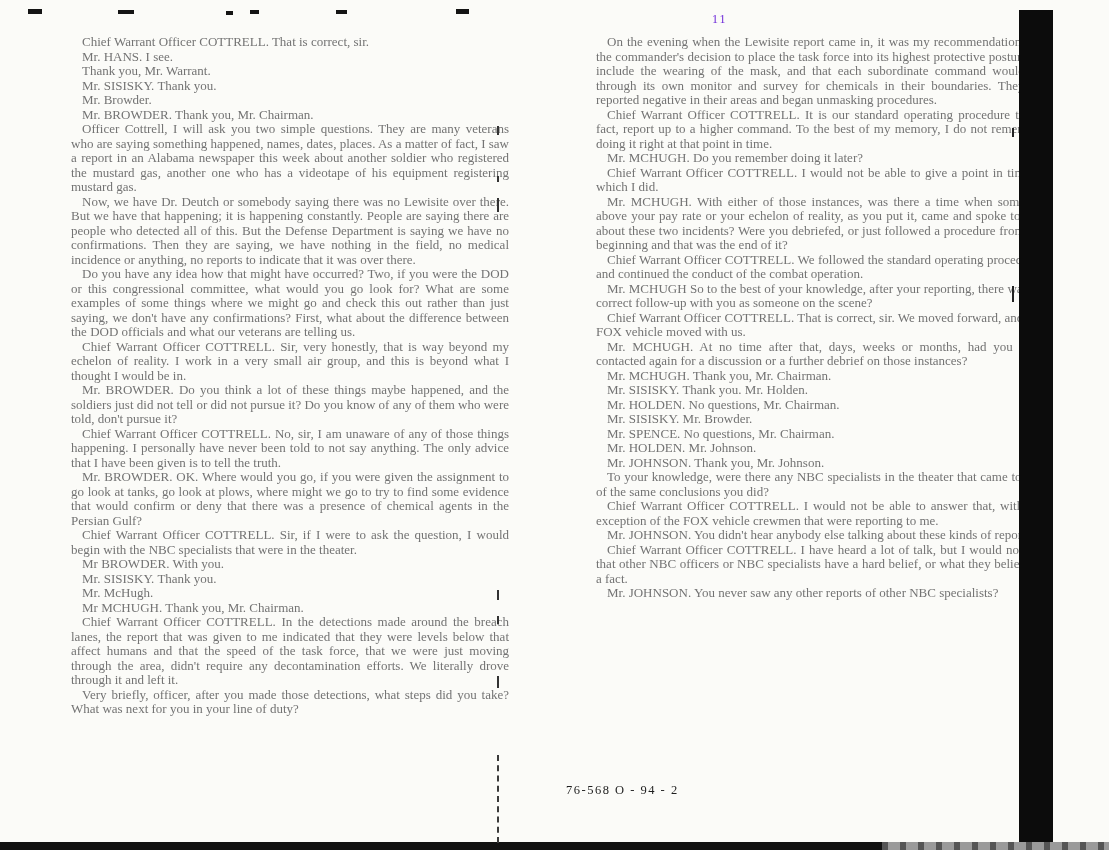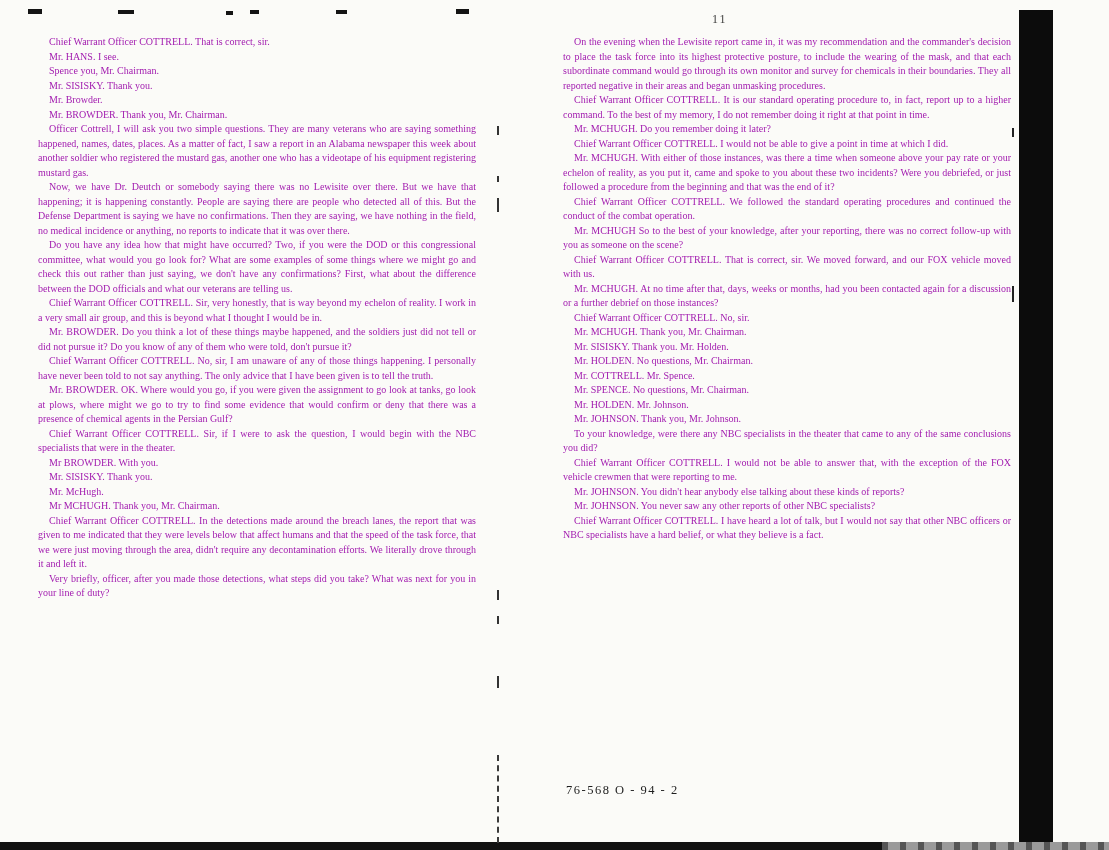--- a/index.html
+++ b/index.html
@@ -10,29 +10,30 @@
     font-family: "Liberation Serif", serif;
     color: #161616;
     overflow: hidden;
   }
   .page-number {
     position: absolute;
     top: 12px;
     left: 712px;
     font-size: 12px;
     letter-spacing: 2px;
-    color: #404040;
+    color: #6d28d9;
   }
   .column {
     position: absolute;
     top: 35px;
     text-align: justify;
-    font-size: 10px;
+    font-size: 13px;
     line-height: 14.5px;
-    color: #a21caf;
+    color: #737373;
+    margin-left: 33px;
   }
   .column-left  { left: 38px;  width: 438px; }
   .column-right { left: 563px; width: 448px; }
   .para { text-indent: 11px; }
   .footer {
     position: absolute;
     top: 783px;
     left: 566px;
     font-size: 12.5px;
     letter-spacing: 1.5px;
@@ -105,21 +106,21 @@
   .etick-2 { top: 286px; height: 16px; }
 </style>
 </head>
 <body>
 
 <div class="page-number">11</div>
 
 <div class="column column-left" id="col-left">
     <p class="para">Chief Warrant Officer COTTRELL. That is correct, sir.</p>
     <p class="para">Mr. HANS. I see.</p>
-    <p class="para">Spence you, Mr. Chairman.</p>
+    <p class="para">Thank you, Mr. Warrant.</p>
     <p class="para">Mr. SISISKY. Thank you.</p>
     <p class="para">Mr. Browder.</p>
     <p class="para">Mr. BROWDER. Thank you, Mr. Chairman.</p>
     <p class="para">Officer Cottrell, I will ask you two simple questions. They are many veterans who are saying something happened, names, dates, places. As a matter of fact, I saw a report in an Alabama newspaper this week about another soldier who registered the mustard gas, another one who has a videotape of his equipment registering mustard gas.</p>
     <p class="para">Now, we have Dr. Deutch or somebody saying there was no Lewisite over there. But we have that happening; it is happening constantly. People are saying there are people who detected all of this. But the Defense Department is saying we have no confirmations. Then they are saying, we have nothing in the field, no medical incidence or anything, no reports to indicate that it was over there.</p>
     <p class="para">Do you have any idea how that might have occurred? Two, if you were the DOD or this congressional committee, what would you go look for? What are some examples of some things where we might go and check this out rather than just saying, we don't have any confirmations? First, what about the difference between the DOD officials and what our veterans are telling us.</p>
     <p class="para">Chief Warrant Officer COTTRELL. Sir, very honestly, that is way beyond my echelon of reality. I work in a very small air group, and this is beyond what I thought I would be in.</p>
     <p class="para">Mr. BROWDER. Do you think a lot of these things maybe happened, and the soldiers just did not tell or did not pursue it? Do you know of any of them who were told, don't pursue it?</p>
     <p class="para">Chief Warrant Officer COTTRELL. No, sir, I am unaware of any of those things happening. I personally have never been told to not say anything. The only advice that I have been given is to tell the truth.</p>
     <p class="para">Mr. BROWDER. OK. Where would you go, if you were given the assignment to go look at tanks, go look at plows, where might we go to try to find some evidence that would confirm or deny that there was a presence of chemical agents in the Persian Gulf?</p>
@@ -134,33 +135,32 @@
 <div class="column column-right" id="col-right">
     <p class="para">On the evening when the Lewisite report came in, it was my recommendation and the commander's decision to place the task force into its highest protective posture, to include the wearing of the mask, and that each subordinate command would go through its own monitor and survey for chemicals in their boundaries. They all reported negative in their areas and began unmasking procedures.</p>
     <p class="para">Chief Warrant Officer COTTRELL. It is our standard operating procedure to, in fact, report up to a higher command. To the best of my memory, I do not remember doing it right at that point in time.</p>
     <p class="para">Mr. MCHUGH. Do you remember doing it later?</p>
     <p class="para">Chief Warrant Officer COTTRELL. I would not be able to give a point in time at which I did.</p>
     <p class="para">Mr. MCHUGH. With either of those instances, was there a time when someone above your pay rate or your echelon of reality, as you put it, came and spoke to you about these two incidents? Were you debriefed, or just followed a procedure from the beginning and that was the end of it?</p>
     <p class="para">Chief Warrant Officer COTTRELL. We followed the standard operating procedures and continued the conduct of the combat operation.</p>
     <p class="para">Mr. MCHUGH So to the best of your knowledge, after your reporting, there was no correct follow-up with you as someone on the scene?</p>
     <p class="para">Chief Warrant Officer COTTRELL. That is correct, sir. We moved forward, and our FOX vehicle moved with us.</p>
     <p class="para">Mr. MCHUGH. At no time after that, days, weeks or months, had you been contacted again for a discussion or a further debrief on those instances?</p>
-    <p class="para">Chief Warrant Officer COTTRELL. No, sir.</p>
     <p class="para">Mr. MCHUGH. Thank you, Mr. Chairman.</p>
     <p class="para">Mr. SISISKY. Thank you. Mr. Holden.</p>
     <p class="para">Mr. HOLDEN. No questions, Mr. Chairman.</p>
-    <p class="para">Mr. COTTRELL. Mr. Spence.</p>
+    <p class="para">Mr. SISISKY. Mr. Browder.</p>
     <p class="para">Mr. SPENCE. No questions, Mr. Chairman.</p>
     <p class="para">Mr. HOLDEN. Mr. Johnson.</p>
     <p class="para">Mr. JOHNSON. Thank you, Mr. Johnson.</p>
     <p class="para">To your knowledge, were there any NBC specialists in the theater that came to any of the same conclusions you did?</p>
     <p class="para">Chief Warrant Officer COTTRELL. I would not be able to answer that, with the exception of the FOX vehicle crewmen that were reporting to me.</p>
     <p class="para">Mr. JOHNSON. You didn't hear anybody else talking about these kinds of reports?</p>
+    <p class="para">Chief Warrant Officer COTTRELL. I have heard a lot of talk, but I would not say that other NBC officers or NBC specialists have a hard belief, or what they believe is a fact.</p>
     <p class="para">Mr. JOHNSON. You never saw any other reports of other NBC specialists?</p>
-    <p class="para">Chief Warrant Officer COTTRELL. I have heard a lot of talk, but I would not say that other NBC officers or NBC specialists have a hard belief, or what they believe is a fact.</p>
   </div>
 
 <div class="footer">76-568 O - 94 - 2</div>
 
 <div class="scan-bar-right"></div>
 <div class="scan-bar-bottom"></div>
 <div class="scan-bar-bottom-right"></div>
 <div class="scan-dash dash-1"></div>
 <div class="scan-dash dash-2"></div>
 <div class="scan-dash dash-3"></div>

